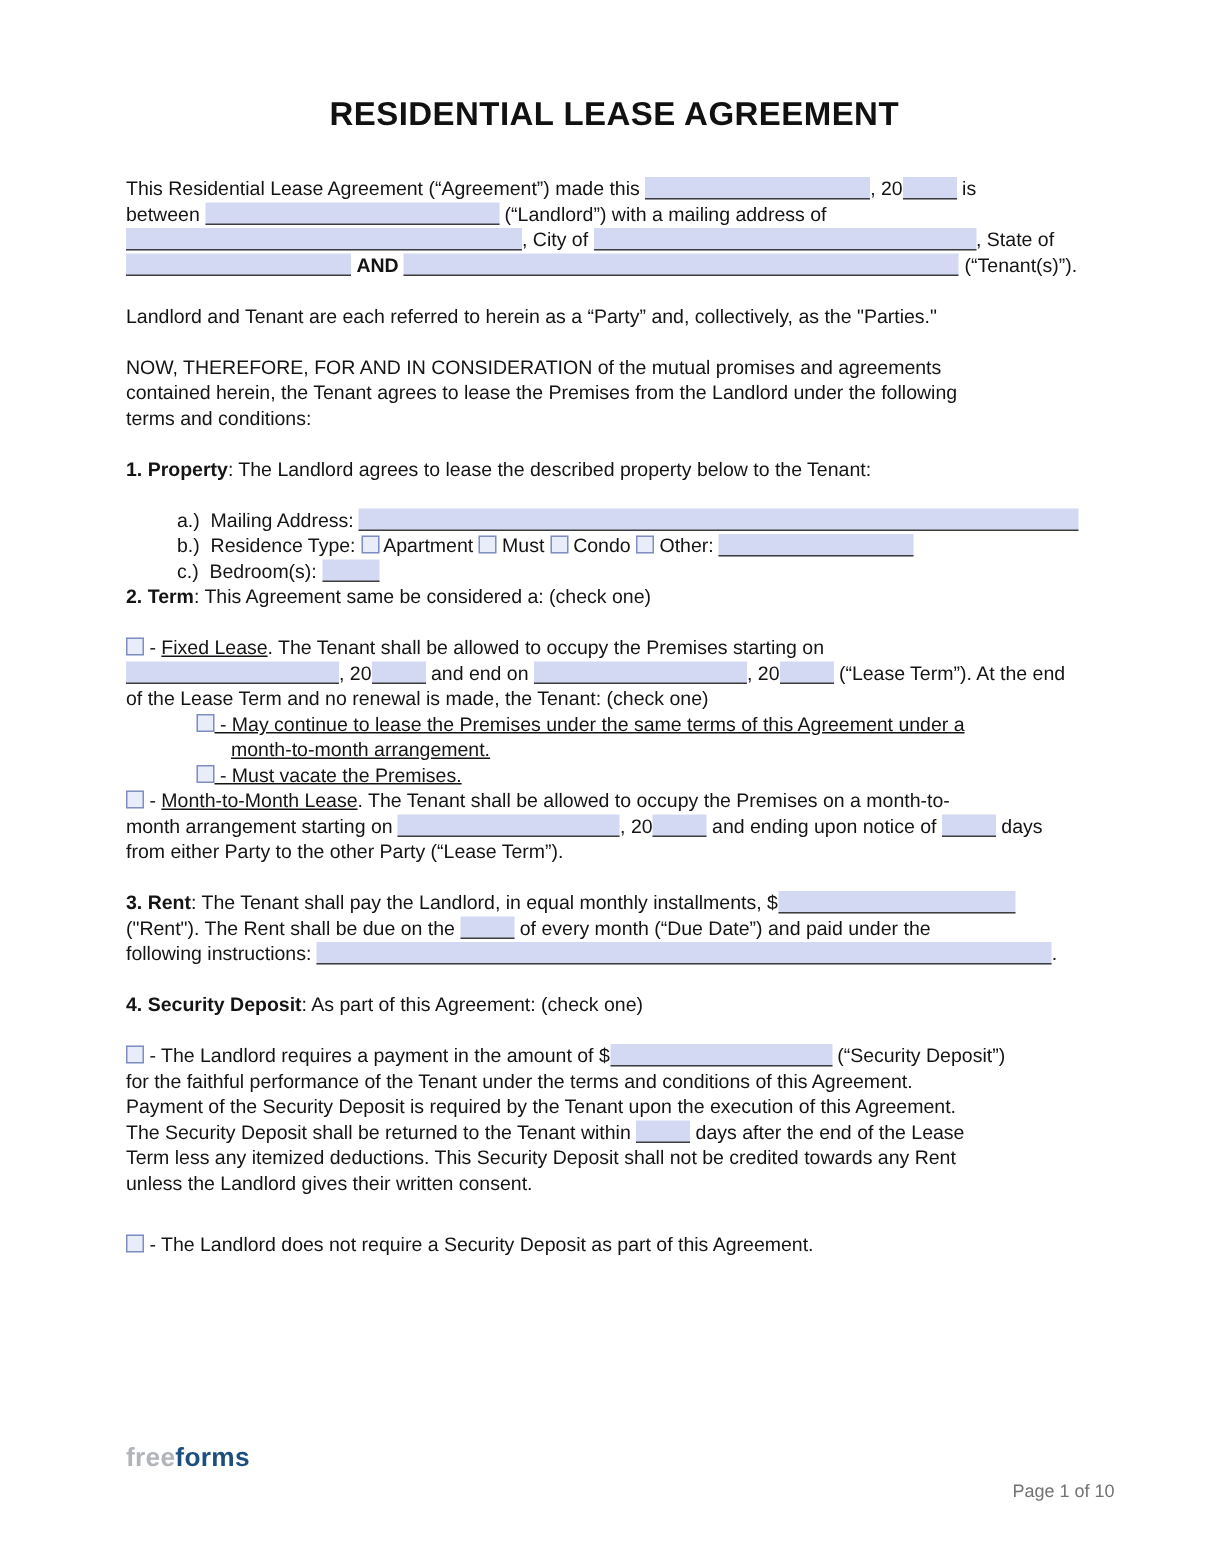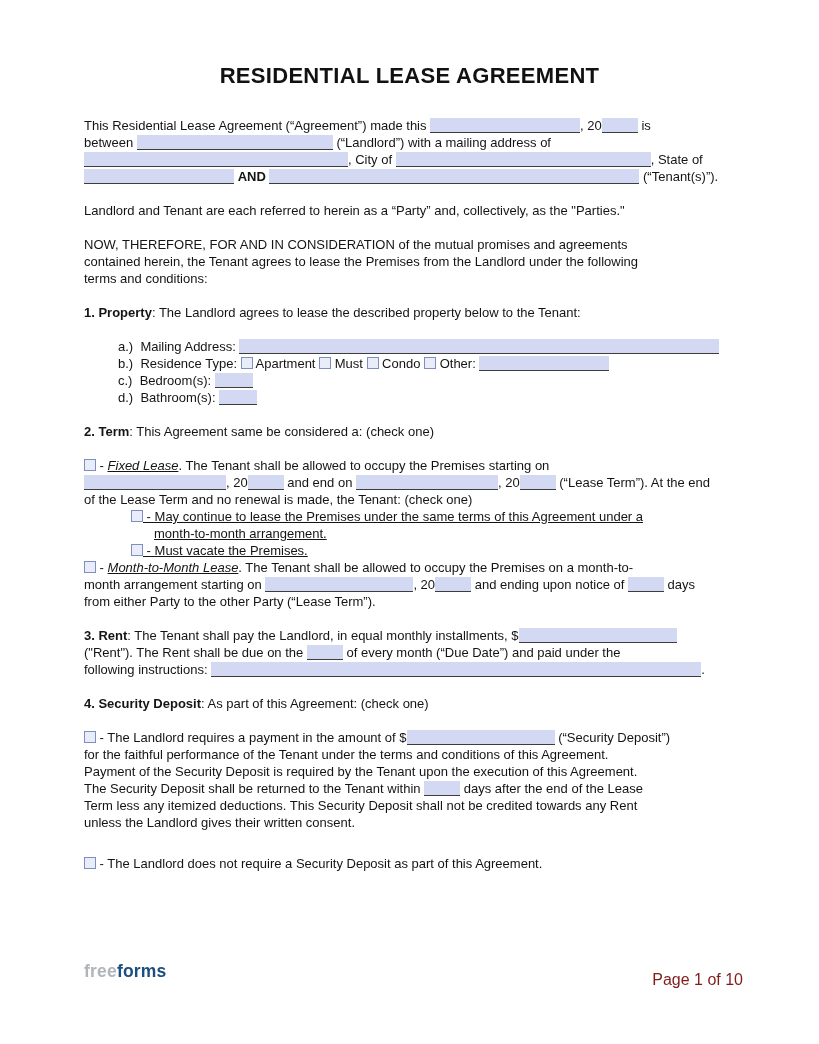--- a/index.html
+++ b/index.html
@@ -34,21 +34,21 @@
   .gap29 { margin-bottom: 29px; }
   .gap24 { margin-bottom: 24px; }
   .ind  { padding-left: 34px; }
   .sub  {
     margin: 0 0 0 47px;
     padding-left: 23px;
     text-indent: -23px;
     text-decoration: underline;
   }
   .bold { font-weight: bold; }
-  .iu   { font-style: italic; text-decoration: underline; }
+  .iu   { text-decoration: underline; }
   .blank {
     display: inline-block;
     height: 14px;
     background: var(--field-fill, #d3d9f3);
     border-bottom: 1.5px solid var(--field-line, #3d3d3d);
     vertical-align: -3px;
   }
   .cb {
     display: inline-block;
     width: 10px;
@@ -68,41 +68,40 @@
   }
   .logo {
     font-size: 17.5px;
     font-weight: bold;
     line-height: 20px;
     letter-spacing: 0.2px;
   }
   .logo .free  { color: var(--logo-free-color, #b1b4b8); text-align: right; }
   .logo .forms { color: var(--logo-forms-color, #1c4f7f); }
   .pageno {
-    font-size: 16px;
+    font-size: 12px;
     line-height: 16px;
-    margin-top: 11px;
-    color: #7f1d1d;
+    margin-top: 25px;
+    color: #737373;
   }
 </style>
 </head>
 <body>
 
 <div class="page">
   <div class="doc">
     <h1 class="title">RESIDENTIAL LEASE AGREEMENT</h1>
     <div id="doc-body">
         <p class="para"><span class="txt">This Residential Lease Agreement (“Agreement”) made this </span><span class="blank" style="width: 150px;"></span><span class="txt">, 20</span><span class="blank" style="width: 36px;"></span><span class="txt"> is</span><br><span class="txt">between </span><span class="blank" style="width: 196px;"></span><span class="txt"> (“Landlord”) with a mailing address of</span><br><span class="blank" style="width: 264px;"></span><span class="txt">, City of </span><span class="blank" style="width: 255px;"></span><span class="txt">, State of</span><br><span class="blank" style="width: 150px;"></span><span class="txt"> </span><span class="bold">AND</span><span class="txt"> </span><span class="blank" style="width: 370px;"></span><span class="txt"> (“Tenant(s)”).</span></p>
         <p class="para"><span class="txt">Landlord and Tenant are each referred to herein as a “Party” and, collectively, as the "Parties."</span></p>
         <p class="para"><span class="txt">NOW, THEREFORE, FOR AND IN CONSIDERATION of the mutual promises and agreements</span><br><span class="txt">contained herein, the Tenant agrees to lease the Premises from the Landlord under the following</span><br><span class="txt">terms and conditions:</span></p>
         <p class="para"><span class="bold">1. Property</span><span class="txt">: The Landlord agrees to lease the described property below to the Tenant:</span></p>
         <p class="para ind mb0"><span class="txt">a.)&nbsp; Mailing Address: </span><span class="blank" style="width: 480px;"></span></p>
         <p class="para ind mb0"><span class="txt">b.)&nbsp; Residence Type: </span><span class="cb"></span><span class="txt"> Apartment </span><span class="cb"></span><span class="txt"> Must </span><span class="cb"></span><span class="txt"> Condo </span><span class="cb"></span><span class="txt"> Other: </span><span class="blank" style="width: 130px;"></span></p>
         <p class="para ind mb0"><span class="txt">c.)&nbsp; Bedroom(s): </span><span class="blank" style="width: 38px;"></span></p>
-        <p class="para ind"><span class="txt">d.)&nbsp; Bathroom(s): </span><span class="blank" style="width: 38px;"></span></p>
         <p class="para"><span class="bold">2. Term</span><span class="txt">: This Agreement same be considered a: (check one)</span></p>
         <p class="para mb0"><span class="cb"></span><span class="txt"> - </span><span class="iu">Fixed Lease</span><span class="txt">. The Tenant shall be allowed to occupy the Premises starting on</span><br><span class="blank" style="width: 142px;"></span><span class="txt">, 20</span><span class="blank" style="width: 36px;"></span><span class="txt"> and end on </span><span class="blank" style="width: 142px;"></span><span class="txt">, 20</span><span class="blank" style="width: 36px;"></span><span class="txt"> (“Lease Term”). At the end</span><br><span class="txt">of the Lease Term and no renewal is made, the Tenant: (check one)</span></p>
         <p class="para sub mb0"><span class="cb"></span><span class="txt"> - May continue to lease the Premises under the same terms of this Agreement under a</span><br><span class="txt">month-to-month arrangement.</span></p>
         <p class="para sub gap29"><span class="cb"></span><span class="txt"> - Must vacate the Premises.</span></p>
         <p class="para"><span class="cb"></span><span class="txt"> - </span><span class="iu">Month-to-Month Lease</span><span class="txt">. The Tenant shall be allowed to occupy the Premises on a month-to-</span><br><span class="txt">month arrangement starting on </span><span class="blank" style="width: 148px;"></span><span class="txt">, 20</span><span class="blank" style="width: 36px;"></span><span class="txt"> and ending upon notice of </span><span class="blank" style="width: 36px;"></span><span class="txt"> days</span><br><span class="txt">from either Party to the other Party (“Lease Term”).</span></p>
         <p class="para"><span class="bold">3. Rent</span><span class="txt">: The Tenant shall pay the Landlord, in equal monthly installments, $</span><span class="blank" style="width: 158px;"></span><br><span class="txt">("Rent"). The Rent shall be due on the </span><span class="blank" style="width: 36px;"></span><span class="txt"> of every month (“Due Date”) and paid under the</span><br><span class="txt">following instructions: </span><span class="blank" style="width: 490px;"></span><span class="txt">.</span></p>
         <p class="para"><span class="bold">4. Security Deposit</span><span class="txt">: As part of this Agreement: (check one)</span></p>
         <p class="para gap24"><span class="cb"></span><span class="txt"> - The Landlord requires a payment in the amount of $</span><span class="blank" style="width: 148px;"></span><span class="txt"> (“Security Deposit”)</span><br><span class="txt">for the faithful performance of the Tenant under the terms and conditions of this Agreement.</span><br><span class="txt">Payment of the Security Deposit is required by the Tenant upon the execution of this Agreement.</span><br><span class="txt">The Security Deposit shall be returned to the Tenant within </span><span class="blank" style="width: 36px;"></span><span class="txt"> days after the end of the Lease</span><br><span class="txt">Term less any itemized deductions. This Security Deposit shall not be credited towards any Rent</span><br><span class="txt">unless the Landlord gives their written consent.</span></p>
         <p class="para"><span class="cb"></span><span class="txt"> - The Landlord does not require a Security Deposit as part of this Agreement.</span></p>
       </div>

